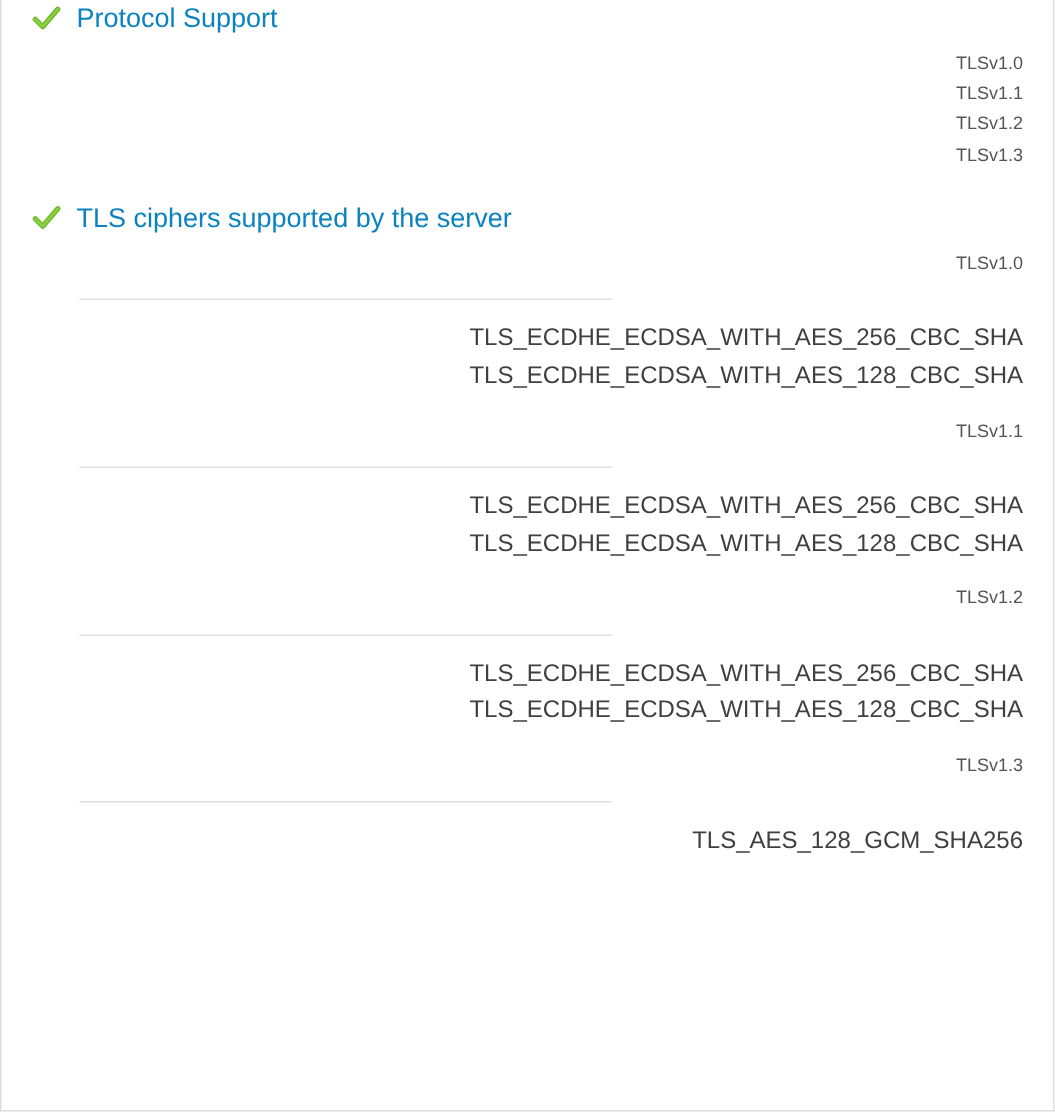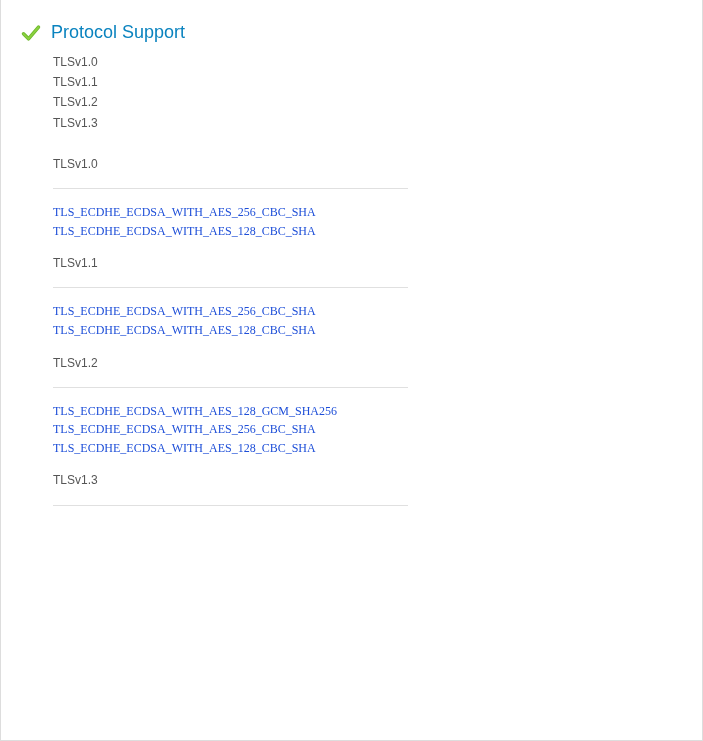--- a/index.html
+++ b/index.html
@@ -12,24 +12,23 @@
       border-right: 1px solid #ddd;
       border-bottom: 1px solid #ddd;
       padding: 2px 20px 10px 20px;
       overflow: hidden;
     }
     .section {
       margin-bottom: 22px;
     }
     .section-header {
       display: flex;
-      align-items: flex-end;
+      align-items: flex-start;
       gap: 10px;
       margin-bottom: 10px;
-      margin-top: 20px;
     }
     .check-icon {
       width: 20px;
       height: 20px;
       flex-shrink: 0;
     }
     .check-icon svg {
       width: 100%;
       height: 100%;
       display: block;
@@ -37,43 +36,43 @@
     .section-title {
       color: #0a83bf;
       font-size: 18px;
       font-weight: 400;
     }
     .section-body {
       padding-left: 32px;
       color: #555;
       font-size: 12px;
       line-height: 1.6;
+      text-align: right;
     }
     .proto-item {
       margin-bottom: 1px;
     }
     .cipher-group {
       margin-bottom: 14px;
     }
     .cipher-version {
       color: #555;
       font-size: 12px;
       margin-bottom: 14px;
     }
     .divider {
       border: none;
       border-top: 1px solid #e0e0e0;
       margin: 0 0 14px 0;
       width: 355px;
     }
     .cipher-line {
-      color: #1d4ed8;
-      font-size: 12px;
+      color: #404040;
+      font-size: 16px;
       line-height: 1.55;
-      font-family: Liberation Serif, serif;
     }
   </style>
 </head>
 <body>
 
 <div class="section">
   <div class="section-header">
     <span class="check-icon">
       <svg viewBox="0 0 24 24">
         <path d="M3 13 L9 19 L21 5" fill="none" stroke="#6fb92e" stroke-width="4.2" stroke-linecap="round" stroke-linejoin="round"></path>
@@ -84,43 +83,52 @@
   </div>
   <div class="section-body">
     <div class="proto-item">TLSv1.0</div>
     <div class="proto-item">TLSv1.1</div>
     <div class="proto-item">TLSv1.2</div>
     <div class="proto-item">TLSv1.3</div>
   </div>
 </div>
 
 <div class="section">
+  <div class="section-header">
+    <span class="check-icon">
+      <svg viewBox="0 0 24 24">
+        <path d="M3 13 L9 19 L21 5" fill="none" stroke="#6fb92e" stroke-width="4.2" stroke-linecap="round" stroke-linejoin="round"></path>
+        <path d="M3 13 L9 19 L21 5" fill="none" stroke="#8bd13f" stroke-width="2" stroke-linecap="round" stroke-linejoin="round"></path>
+      </svg>
+    </span>
+    <span class="section-title">TLS ciphers supported by the server</span>
+  </div>
   <div class="section-body">
 
     <div class="cipher-group">
       <div class="cipher-version">TLSv1.0</div>
       <hr class="divider">
       <div class="cipher-line">TLS_ECDHE_ECDSA_WITH_AES_256_CBC_SHA</div>
       <div class="cipher-line">TLS_ECDHE_ECDSA_WITH_AES_128_CBC_SHA</div>
     </div>
 
     <div class="cipher-group">
       <div class="cipher-version">TLSv1.1</div>
       <hr class="divider">
       <div class="cipher-line">TLS_ECDHE_ECDSA_WITH_AES_256_CBC_SHA</div>
       <div class="cipher-line">TLS_ECDHE_ECDSA_WITH_AES_128_CBC_SHA</div>
     </div>
 
     <div class="cipher-group">
       <div class="cipher-version">TLSv1.2</div>
       <hr class="divider">
-      <div class="cipher-line">TLS_ECDHE_ECDSA_WITH_AES_128_GCM_SHA256</div>
       <div class="cipher-line">TLS_ECDHE_ECDSA_WITH_AES_256_CBC_SHA</div>
       <div class="cipher-line">TLS_ECDHE_ECDSA_WITH_AES_128_CBC_SHA</div>
     </div>
 
     <div class="cipher-group">
       <div class="cipher-version">TLSv1.3</div>
       <hr class="divider">
+      <div class="cipher-line">TLS_AES_128_GCM_SHA256</div>
     </div>
 
   </div>
 </div>
 
 </body></html>

